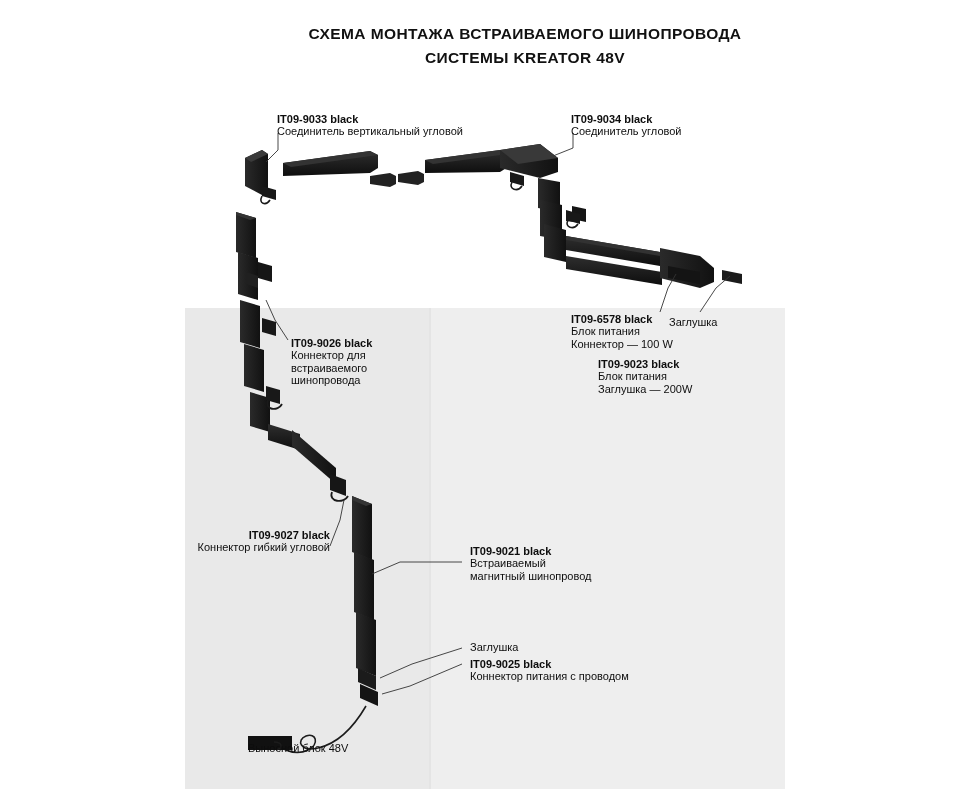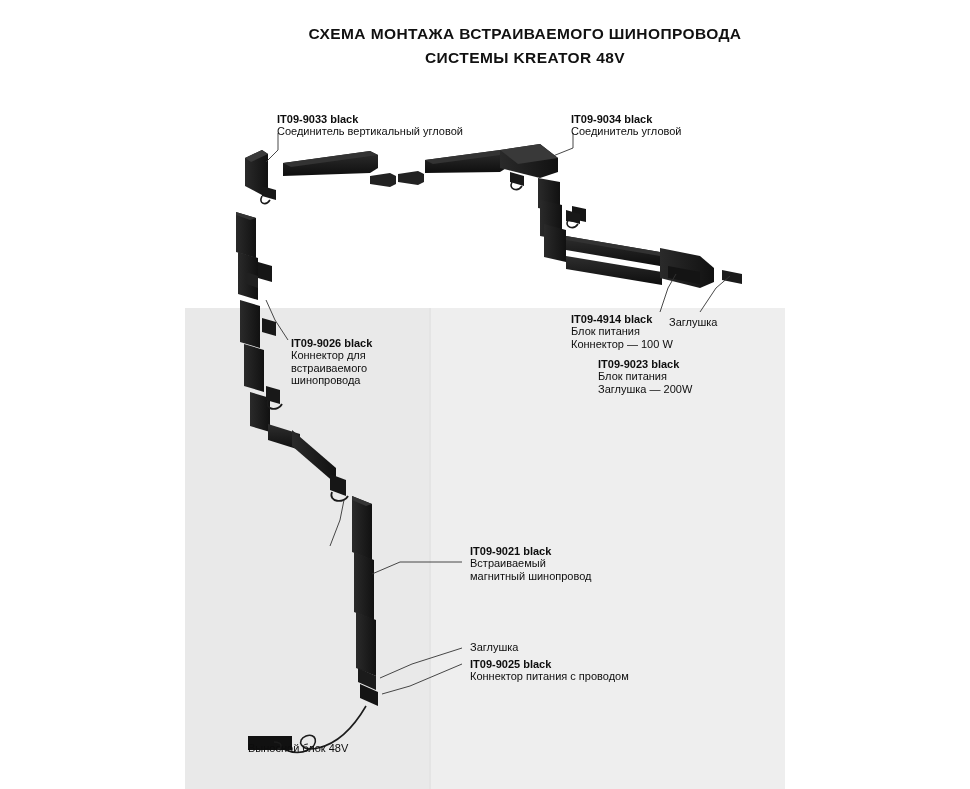--- a/index.html
+++ b/index.html
@@ -268,35 +268,39 @@
   </div>
 
   <div class="label" style="left:291px; top:337px;">
     <div class="code">IT09-9026 black</div>
     <div>Коннектор  для</div>
     <div>встраиваемого</div>
     <div>шинопровода</div>
   </div>
 
   <div class="label" style="left:571px; top:313px;">
-    <div class="code">IT09-4914 black</div>
+    <div class="code">IT09-6578 black</div>
     <div>Блок питания</div>
     <div>Коннектор — 100 W</div>
   </div>
 
   <div class="label" style="left:571px; top:358px;margin-left:27px;">
     <div class="code">IT09-9023 black</div>
     <div>Блок питания</div>
     <div>Заглушка — 200W</div>
   </div>
 
   <div class="label" style="left:669px; top:316px;">
     <div>Заглушка</div>
   </div>
 
+  <div class="label right" style="left:80px; top:529px; width:250px;">
+    <div class="code">IT09-9027 black</div>
+    <div>Коннектор гибкий угловой</div>
+  </div>
 
   <div class="label" style="left:470px; top:545px;">
     <div class="code">IT09-9021 black</div>
     <div>Встраиваемый</div>
     <div>магнитный шинопровод</div>
   </div>
 
   <div class="label" style="left:470px; top:641px;">
     <div>Заглушка</div>
   </div>

